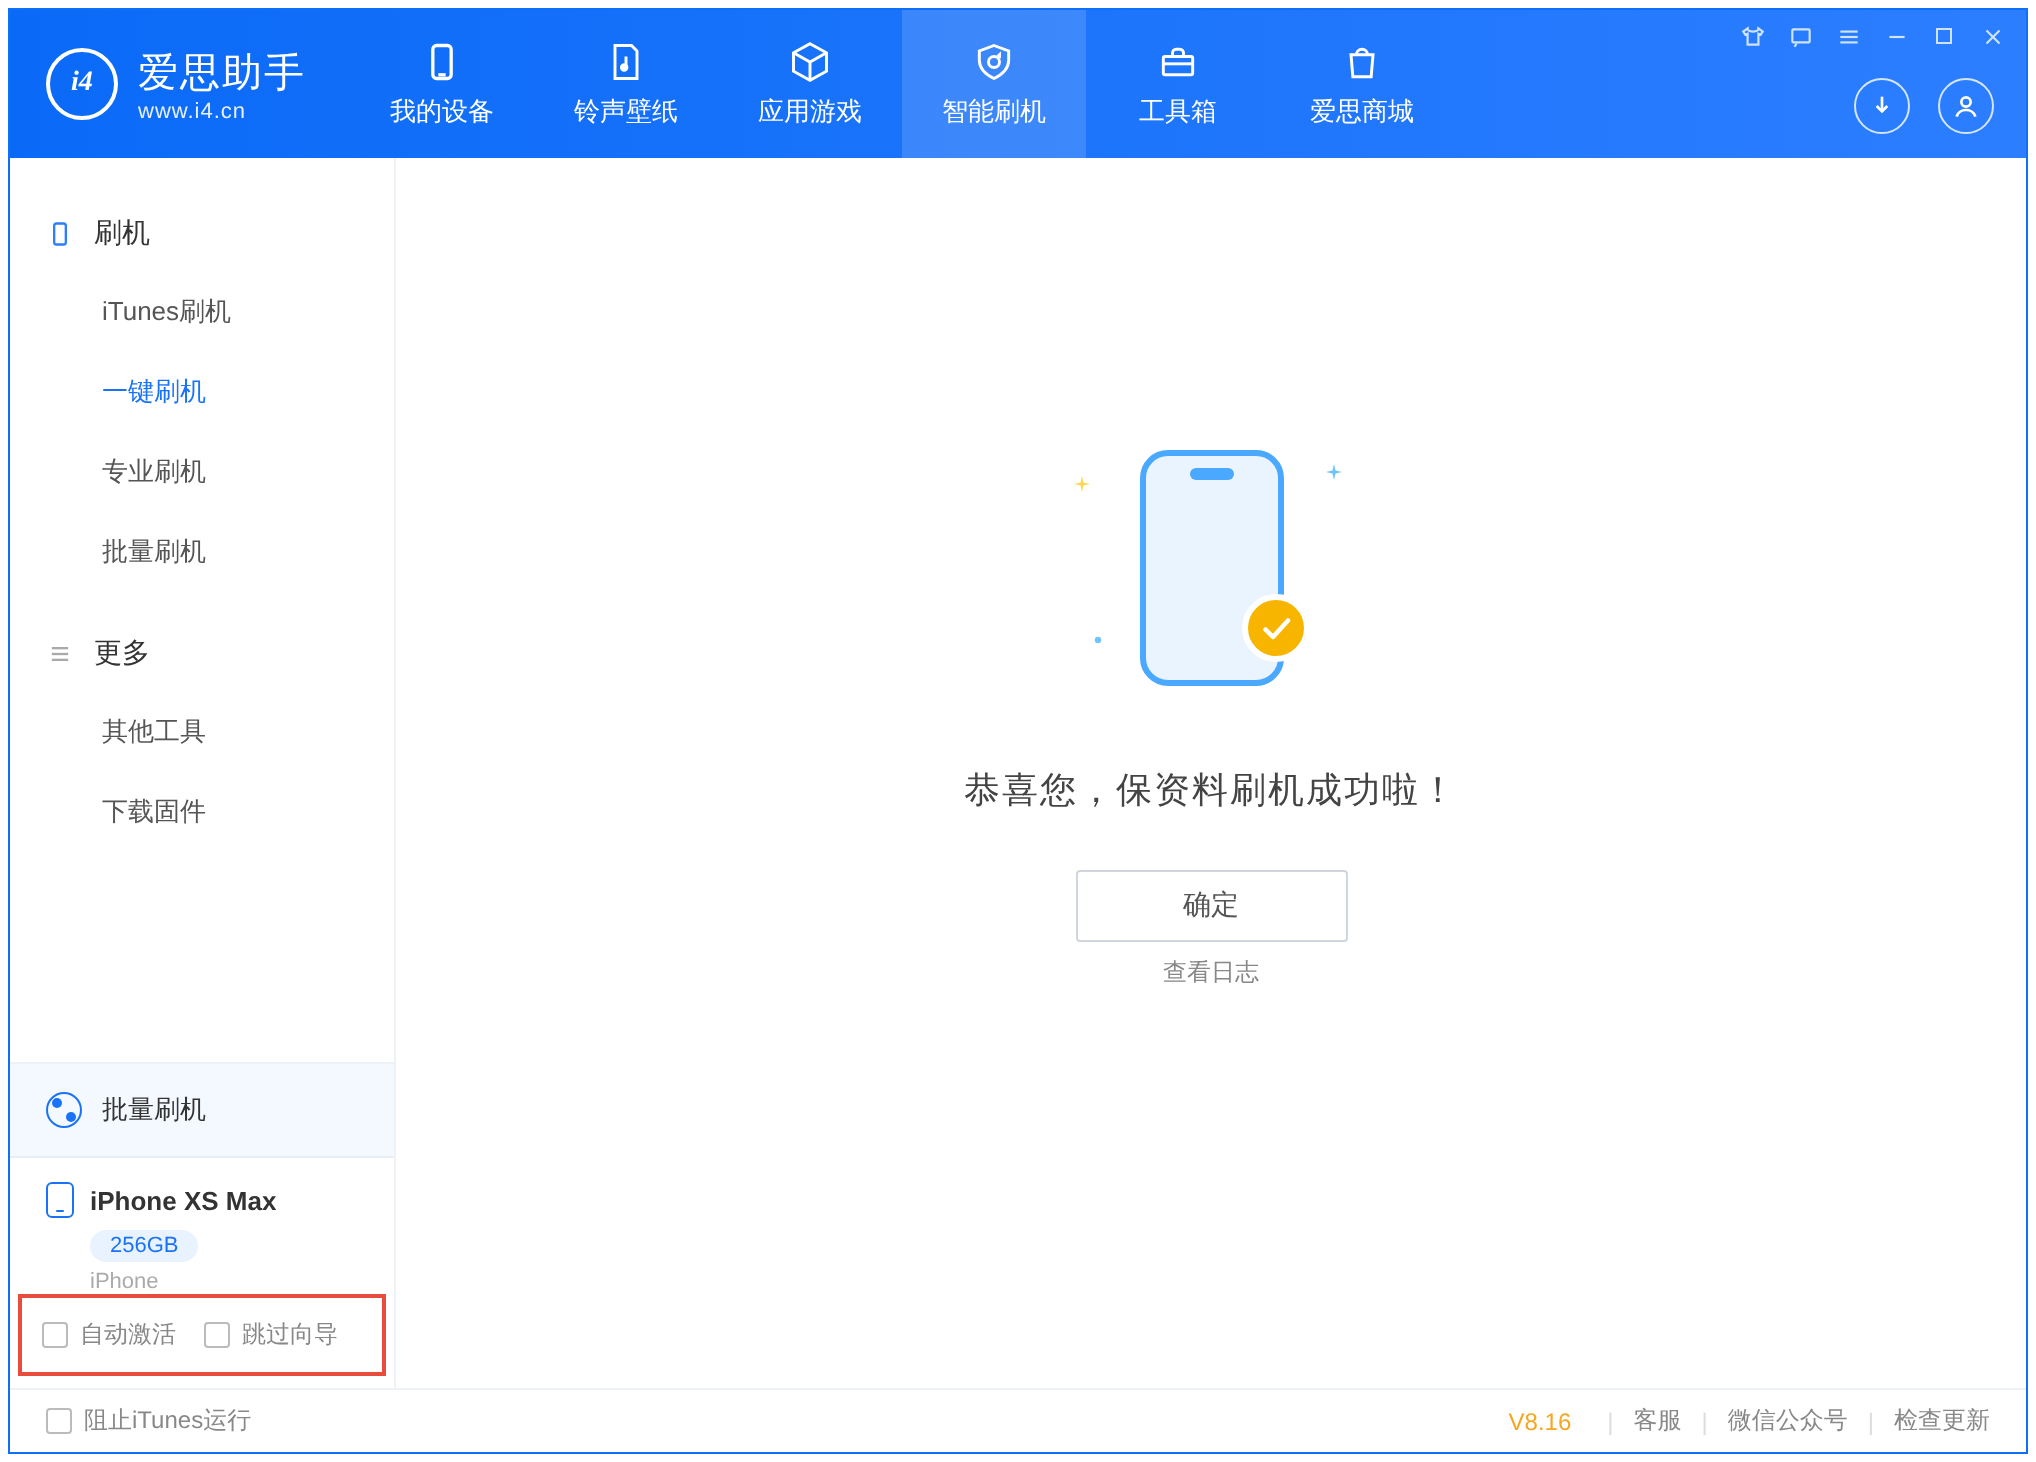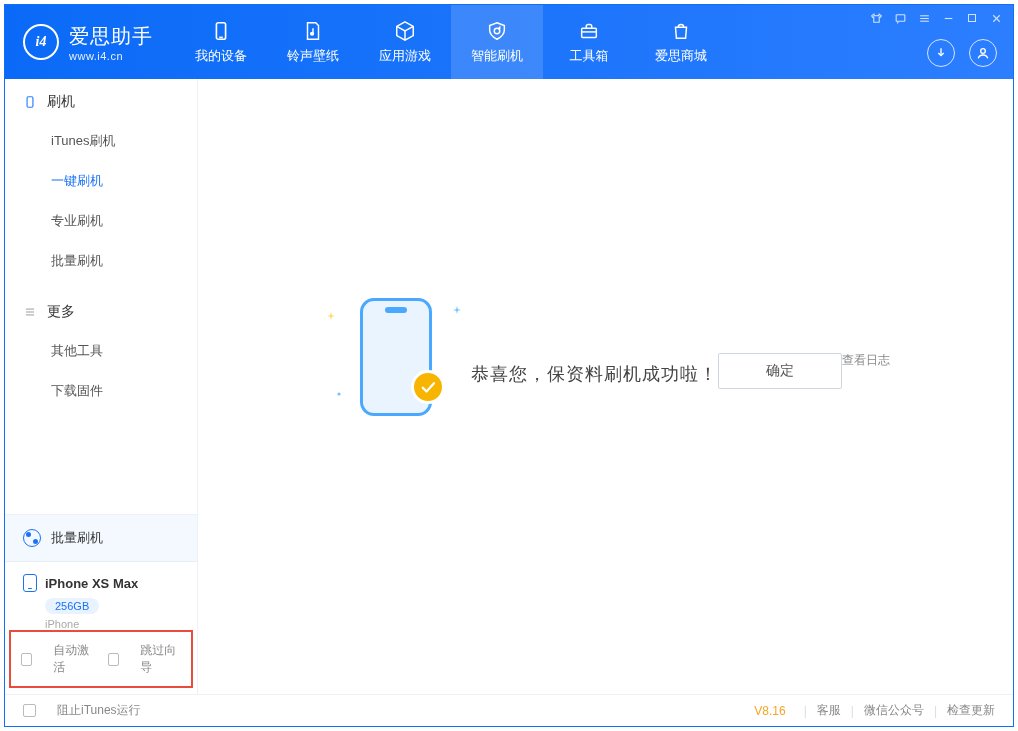--- a/index.html
+++ b/index.html
@@ -19,60 +19,60 @@
 .nav-icon { width: 24px; height: 24px; display: flex; align-items: center; justify-content: center; }
 
 .header-right-icons { position: absolute; top: 6px; right: 10px; display: flex; gap: 10px; align-items: center; }
 .hri { width: 14px; height: 14px; cursor: pointer; display: flex; align-items: center; justify-content: center; color: #cfe3ff; }
 .header-right-circles { position: absolute; bottom: 12px; right: 16px; display: flex; gap: 14px; }
 .circle-btn { width: 28px; height: 28px; border: 1.5px solid rgba(255,255,255,0.8); border-radius: 50%; cursor: pointer; display: flex; align-items: center; justify-content: center; }
 
 
 .body { flex: 1; display: flex; min-height: 0; }
 .sidebar { width: 193px; border-right: 1px solid #eef1f5; display: flex; flex-direction: column; background: #fff; }
-.side-scroll { flex: 1; overflow: auto; padding-top: 4px; }
+.side-scroll { flex: 1; overflow: auto; padding-top: 19px; }
 .side-group-header { display: flex; align-items: center; gap: 10px; padding: 10px 18px; font-size: 14px; color: #333; font-weight: 500; }
 .side-group-header .gicon { width: 14px; height: 14px; display: flex; align-items: center; justify-content: center; color: #2c7eff; }
 .side-item { padding: 11px 18px 11px 46px; font-size: 13px; color: #555; cursor: pointer; }
 .side-item.active { color: #1a73f7; }
 
 .side-bottom { border-top: 1px solid #eef1f5; }
 .mode-row { display: flex; align-items: center; gap: 10px; padding: 14px 18px; font-size: 13px; color: #333; cursor: pointer; background: #f4f8ff; border-bottom: 1px solid #e8eef7; }
 .mode-icon { width: 18px; height: 18px; border: 1.5px solid #1a73f7; border-radius: 50%; position: relative; }
 .mode-icon::before, .mode-icon::after { content: ''; position: absolute; width: 5px; height: 5px; background: #1a73f7; border-radius: 50%; }
 .mode-icon::before { top: 2px; left: 2px; }
 .mode-icon::after { bottom: 2px; right: 2px; }
 
 .device-row { padding: 12px 18px 0; cursor: pointer; }
 .device-top { display: flex; align-items: center; gap: 8px; }
 .device-phone-icon { width: 14px; height: 18px; border: 1.5px solid #1a73f7; border-radius: 3px; position: relative; }
 .device-phone-icon::after { content: ''; position: absolute; bottom: 2px; left: 50%; transform: translateX(-50%); width: 4px; height: 1.5px; background: #1a73f7; border-radius: 1px; }
 .device-name { font-size: 13px; font-weight: 600; color: #333; }
 .device-capacity { display: inline-block; margin-top: 6px; margin-left: 22px; font-size: 11px; color: #1a73f7; background: #e9f2ff; padding: 2px 10px; border-radius: 10px; }
 .device-type { margin-top: 4px; margin-left: 22px; font-size: 11px; color: #aaa; }
 .checkbox-area-highlight { border: 2px solid #e74c3c; margin: 0 4px 6px; padding: 10px 10px; display: flex; gap: 14px; }
-.cb { display: flex; align-items: center; gap: 21px; cursor: pointer; }
+.cb { display: flex; align-items: center; gap: 6px; cursor: pointer; }
 .cb-box { width: 13px; height: 13px; border: 1px solid #bbb; border-radius: 2px; }
 .cb-label { font-size: 12px; color: #888; }
 
 
-.main { flex: 1; display: flex; flex-direction: row; align-items: center; justify-content: center; padding-bottom: 60px; }
+.main { flex: 1; display: flex; flex-direction: column; align-items: center; justify-content: center; padding-bottom: 60px; }
 .phone-illus { position: relative; width: 150px; height: 130px; display: flex; align-items: center; justify-content: center; }
 .illus-phone { width: 72px; height: 118px; border: 3px solid #4aa8ff; border-radius: 14px; background: #e9f4ff; position: relative; }
 .illus-phone::before { content: ''; position: absolute; top: 6px; left: 50%; transform: translateX(-50%); width: 22px; height: 6px; background: #4aa8ff; border-radius: 4px; }
 .illus-check { position: absolute; right: 26px; bottom: 18px; width: 34px; height: 34px; background: #f8b500; border-radius: 50%; display: flex; align-items: center; justify-content: center; border: 3px solid #fff; }
 .illus-check svg { width: 18px; height: 18px; }
 .spark { position: absolute; width: 8px; height: 8px; }
 .spark.s1 { left: 6px; top: 14px; }
 .spark.s2 { left: 14px; bottom: 30px; }
 .spark.s3 { right: 10px; top: 8px; }
 .spark svg { width: 8px; height: 8px; }
 
 .success-text { margin-top: 34px; font-size: 18px; color: #444; letter-spacing: 1px; }
-.ok-btn { margin-top: 28px; width: 124px; height: 36px; border: 1px solid #d0d6de; background: #fff; font-size: 14px; color: #555; cursor: pointer; border-radius: 2px; }
+.ok-btn { margin-top: 28px; width: 136px; height: 36px; border: 1px solid #d0d6de; background: #fff; font-size: 14px; color: #555; cursor: pointer; border-radius: 2px; }
 .view-log { margin-top: 7px; font-size: 12px; color: #888; cursor: pointer; }
 
 
 .footer { height: 32px; border-top: 1px solid #eef1f5; display: flex; align-items: center; padding: 0 18px; font-size: 12px; color: #888; }
 .footer .left { display: flex; align-items: center; gap: 6px; }
 .footer .right { margin-left: auto; display: flex; align-items: center; gap: 10px; justify-content: flex-end; }
 .footer .sep { color: #ddd; }
 .footer .version { color: #f5a623; margin-right: 8px; }
 .footer .link { cursor: pointer; }
 </style>

